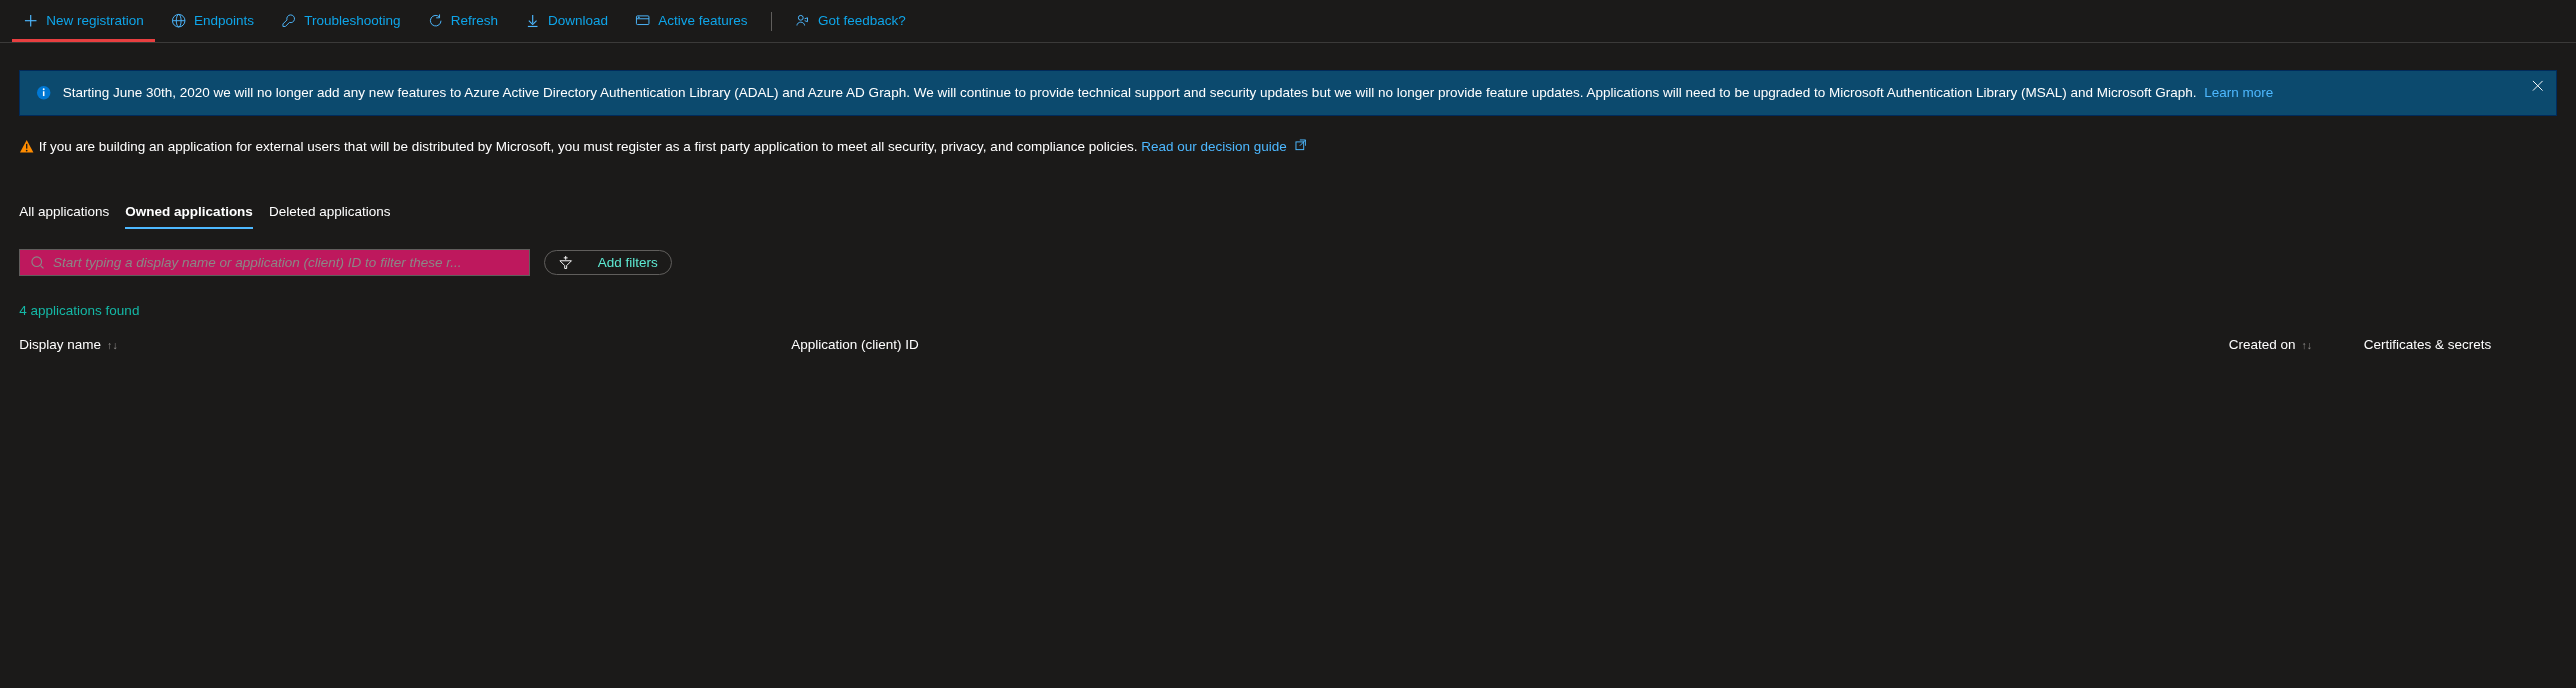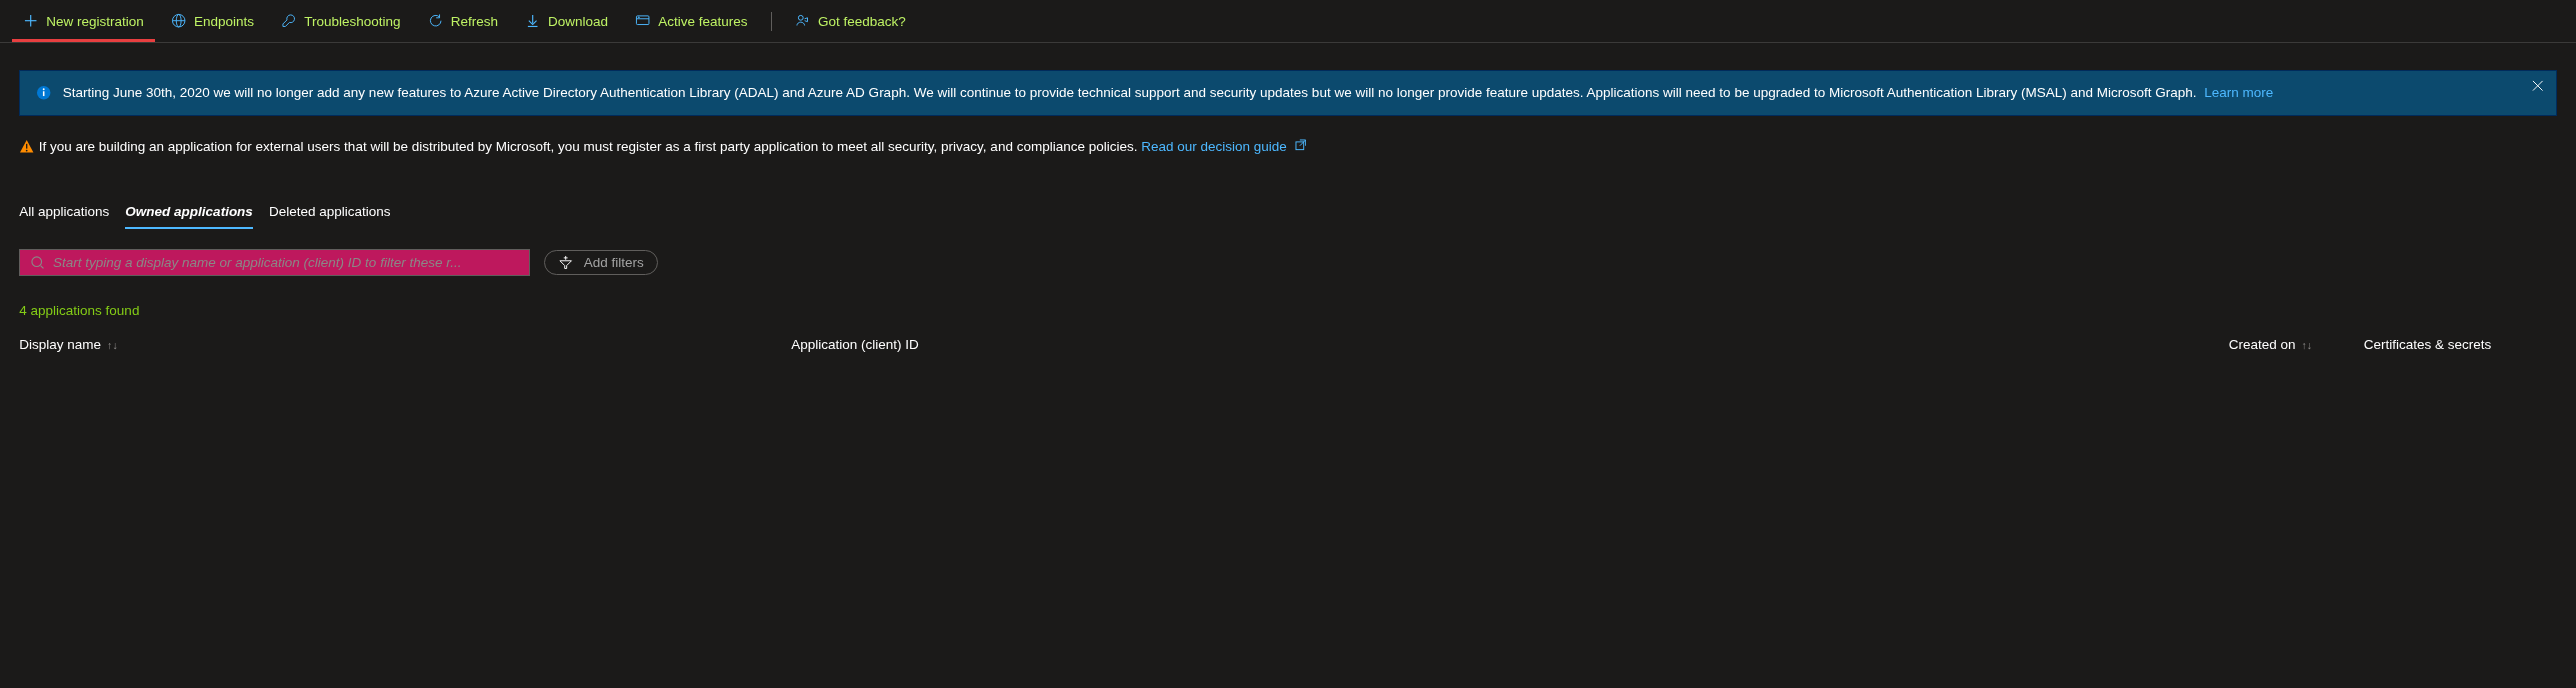--- a/index.html
+++ b/index.html
@@ -13,25 +13,25 @@
     }
     .toolbar {
       display: flex;
       align-items: center;
       padding: 7.7px 11.6px;
       gap: 3.9px;
       border-bottom: 1px solid #3b3a39;
     }
     .toolbar-item {
       display: flex;
-      align-items: center;
+      align-items: flex-start;
       gap: 7.7px;
       padding: 5.8px 11.6px;
       cursor: pointer;
-      color: #bef264;
+      color: #0ea5e9;
       position: relative;
     }
     .toolbar-item.active::after {
       content: '';
       position: absolute;
       bottom: -7.7px;
       left: 0;
       right: 0;
       height: 2.9px;
       background: #e83f40;
@@ -91,21 +91,20 @@
     }
     .tab {
       padding: 7.7px 0;
       cursor: pointer;
       color: #fff;
       border-bottom: 2.9px solid transparent;
     }
     .tab.active {
       border-bottom-color: #4db8ff;
       font-weight: 600;
-      font-style: italic;
     }
     .filter-row {
       display: flex;
       align-items: center;
       gap: 13.5px;
       margin-bottom: 27px;
     }
     .search-box {
       display: flex;
       align-items: center;
@@ -120,28 +119,28 @@
       border: none;
       outline: none;
       color: #e1dfdd;
       flex: 1;
       font-size: 13.5px;
     }
     .search-box input::placeholder { color: #8a8886; font-style: italic; }
     .pill-button {
       display: flex;
       align-items: center;
-      gap: 10px;
+      gap: 24px;
       border: 1px solid #605e5c;
       border-radius: 15.4px;
       padding: 3.9px 13.5px;
       cursor: pointer;
-      color: #a3a3a3;
-    }
-    .results-count { color: #84cc16; margin-bottom: 11.6px; }
+      color: #5eead4;
+    }
+    .results-count { color: #14b8a6; margin-bottom: 11.6px; }
     .table-header {
       display: grid;
       grid-template-columns: 772px 386px 1fr 135px 193px;
       padding: 7.7px 0;
       color: #fff;
     }
     .col-header {
       display: flex;
       align-items: center;
       gap: 6px;

